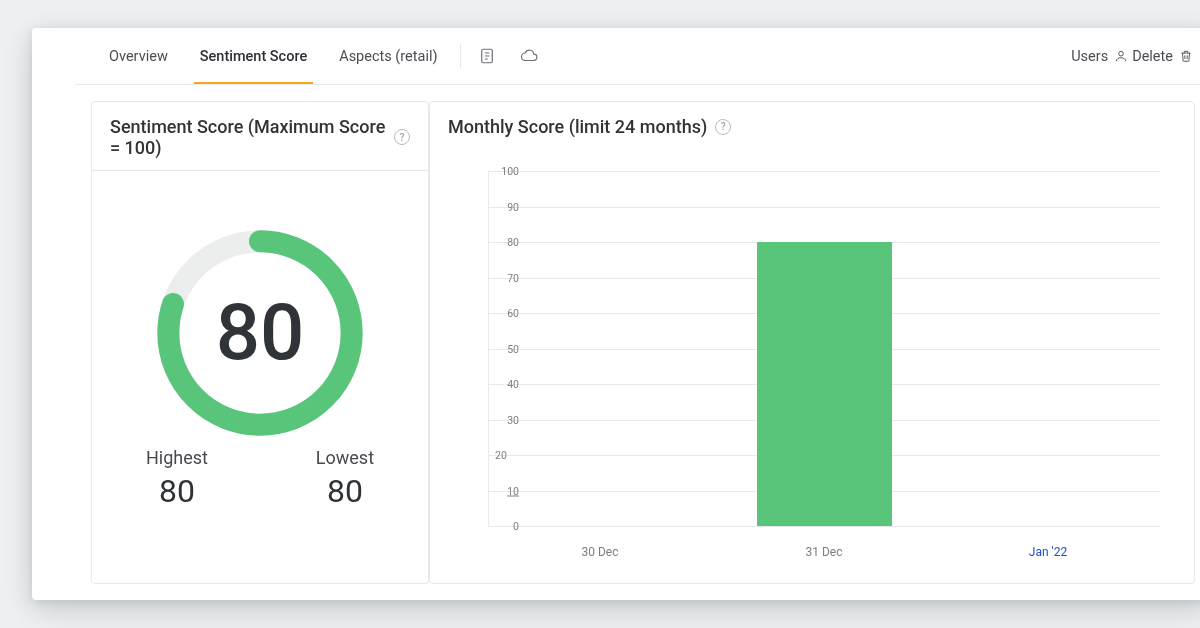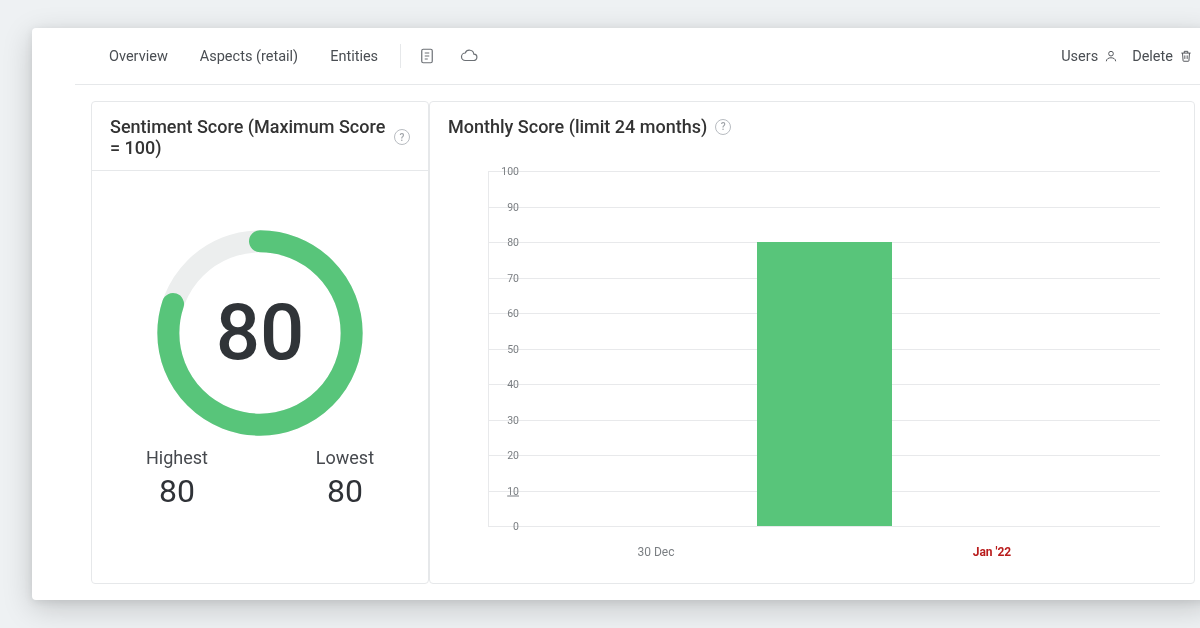--- a/index.html
+++ b/index.html
@@ -16,21 +16,21 @@
   html,body{margin:0;padding:0;background:var(--bg);font-family:-apple-system,BlinkMacSystemFont,"Segoe UI",Roboto,Helvetica,Arial,sans-serif;color:var(--text);}
   .stage{width:1200px;height:628px;box-sizing:border-box;padding:28px 32px;background:var(--bg);}
   .window{width:100%;height:100%;background:var(--card);border-radius:4px;box-shadow:0 8px 30px rgba(0,0,0,.18),0 2px 8px rgba(0,0,0,.08);display:flex;flex-direction:column;overflow:hidden;padding-left:43px;}
   .topbar{display:flex;align-items:center;border-bottom:1px solid var(--border);padding:0 18px;height:56px;justify-content:space-between;}
   .tabs{display:flex;align-items:center;gap:0;}
   .tab{padding:0 16px;height:56px;display:flex;align-items:center;font-size:14.5px;color:#4a4e53;cursor:pointer;position:relative;}
   .tab.active{color:var(--text);font-weight:500;}
   .tab.active::after{content:"";position:absolute;left:10px;right:10px;bottom:0;height:2px;background:var(--accent);}
   .topbar-icons{display:flex;align-items:center;gap:18px;padding-left:14px;margin-left:6px;border-left:1px solid var(--border);height:100%;}
   .icon-btn{width:24px;height:24px;display:flex;align-items:center;justify-content:center;color:#6c7075;cursor:pointer;}
-  .right-actions{display:flex;align-items:center;gap:14px;}
+  .right-actions{display:flex;align-items:center;gap:4px;}
   .right-action{display:flex;align-items:center;gap:6px;font-size:14.5px;color:#4a4e53;cursor:pointer;}
   .body{flex:1;display:flex;padding:16px;min-height:0;}
   .card{flex-shrink:0;background:var(--card);border:1px solid var(--border);border-radius:4px;display:flex;flex-direction:column;min-height:0;}
   .card.gauge-card{width:336px;}
   .card.chart-card{flex:1;}
   .card-header{padding:14px 18px 12px;font-size:18px;font-weight:500;color:#333;display:flex;align-items:flex-start;gap:6px;border-bottom:1px solid var(--border);}
   .help{width:14px;height:14px;border:1.2px solid #b8bcc1;border-radius:50%;font-size:10px;color:#a0a4a9;display:inline-flex;align-items:center;justify-content:center;align-self:center;margin-left:2px;flex:none;}
   .gauge-wrap{flex:1;display:flex;flex-direction:column;align-items:center;justify-content:center;}
   .gauge{position:relative;width:220px;height:220px;}
   .gauge svg{width:100%;height:100%;transform:rotate(-90deg);}
@@ -42,35 +42,35 @@
   .chart-body{flex:1;padding:18px 24px 16px 10px;min-height:0;}
   .chart{position:relative;width:100%;height:100%;}
   .plot{position:absolute;left:48px;right:10px;top:4px;bottom:40px;border-left:1px solid var(--grid);border-bottom:1px solid var(--grid);}
   .grid-line{position:absolute;left:0;right:0;border-top:1px solid var(--grid);height:0;}
   .y-tick{position:absolute;left:0;top:0;font-size:10.5px;color:var(--tick);transform:translate(-6px,-50%);text-align:right;width:36px;}
   .bars{position:absolute;left:0;right:0;bottom:0;top:0;display:flex;}
   .bar-slot{flex:1;position:relative;}
   .bar{position:absolute;bottom:0;left:0;right:0;background:var(--green);}
   .x-labels{position:absolute;left:48px;right:10px;bottom:0;top:auto;height:40px;display:flex;align-items:center;}
   .x-label{flex:1;text-align:center;font-size:12px;color:var(--tick);padding-top:10px;}
-  .x-label.bold{font-weight:700;color:#b91c1c;}
+  .x-label.bold{font-weight:400;color:#1d4ed8;}
   svg{display:block;}
 </style>
 </head>
 <body>
 
 <div class="stage">
   <div class="window">
 
     <div class="topbar">
       <div style="display:flex;align-items:center;">
         <div class="tabs">
           <div class="tab">Overview</div>
+          <div class="tab active">Sentiment Score</div>
           <div class="tab">Aspects (retail)</div>
-          <div class="tab">Entities</div>
         </div>
         <div class="topbar-icons">
           <span class="icon-btn">
             <svg width="18" height="18" viewBox="0 0 24 24" fill="none" stroke="currentColor" stroke-width="1.6">
                 <rect x="5" y="3" width="14" height="18" rx="2"></rect>
                 <line x1="9" y1="8" x2="15" y2="8"></line>
                 <line x1="9" y1="12" x2="15" y2="12"></line>
                 <line x1="9" y1="16" x2="13" y2="16"></line>
               </svg>
           </span>
@@ -136,21 +136,21 @@
           <span class="help">?</span>
         </div>
         <div class="chart-body">
           <div class="chart">
             <div class="plot" id="plot">
                 <div class="grid-line" style="top: 100%;"></div>
                 <div class="y-tick" style="top: 100%;">0</div>
                 <div class="grid-line" style="top: 90%;"></div>
                 <div class="y-tick" style="top: 90%; text-decoration: underline;">10</div>
                 <div class="grid-line" style="top: 80%;"></div>
-                <div class="y-tick" style="top: 80%;">20</div>
+                <div class="y-tick" style="top: 80%; text-align: center;">20</div>
                 <div class="grid-line" style="top: 70%;"></div>
                 <div class="y-tick" style="top: 70%;">30</div>
                 <div class="grid-line" style="top: 60%;"></div>
                 <div class="y-tick" style="top: 60%;">40</div>
                 <div class="grid-line" style="top: 50%;"></div>
                 <div class="y-tick" style="top: 50%;">50</div>
                 <div class="grid-line" style="top: 40%;"></div>
                 <div class="y-tick" style="top: 40%;">60</div>
                 <div class="grid-line" style="top: 30%;"></div>
                 <div class="y-tick" style="top: 30%;">70</div>
@@ -165,20 +165,21 @@
                   <div class="bar-slot"></div>
                   <div class="bar-slot">
                     <div class="bar" style="height: 80%;"></div>
                   </div>
                   <div class="bar-slot"></div>
                   <div class="bar-slot"></div>
                 </div>
               </div>
             <div class="x-labels" id="xlabels">
                 <div class="x-label">30 Dec</div>
+                <div class="x-label">31 Dec</div>
                 <div class="x-label bold">Jan '22</div>
               </div>
           </div>
         </div>
       </div>
 
     </div>
   </div>
 </div>
 

